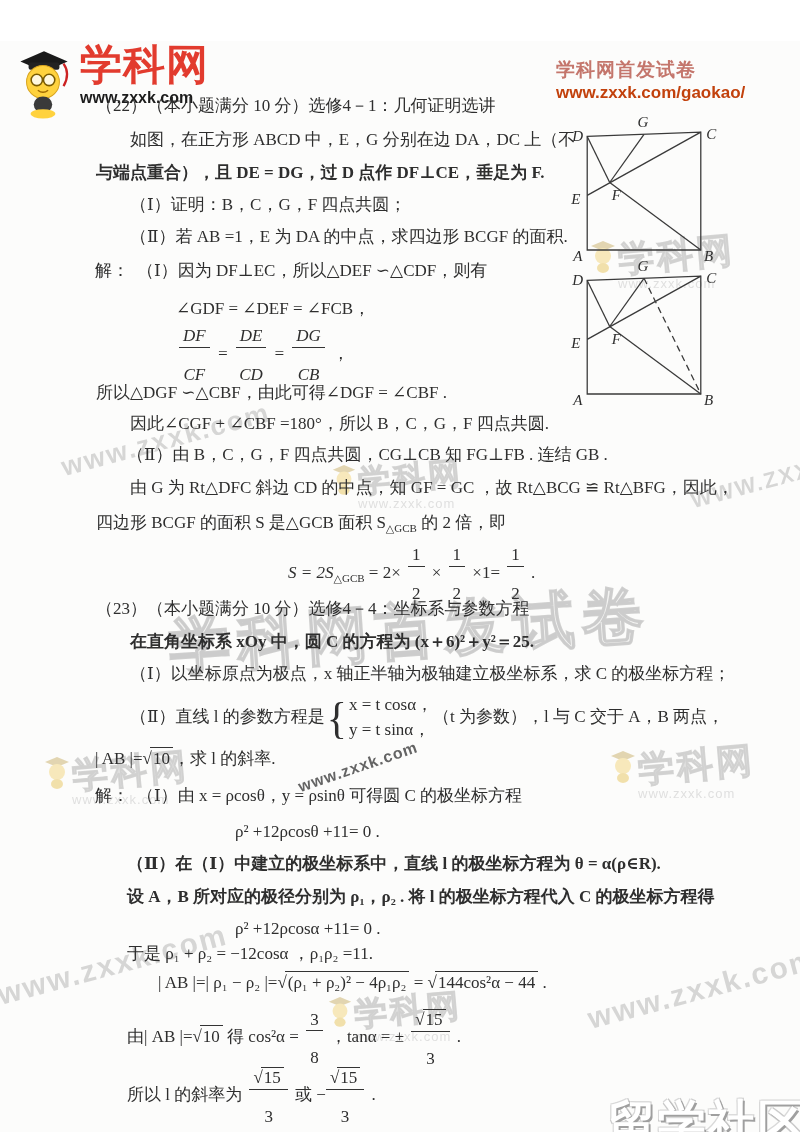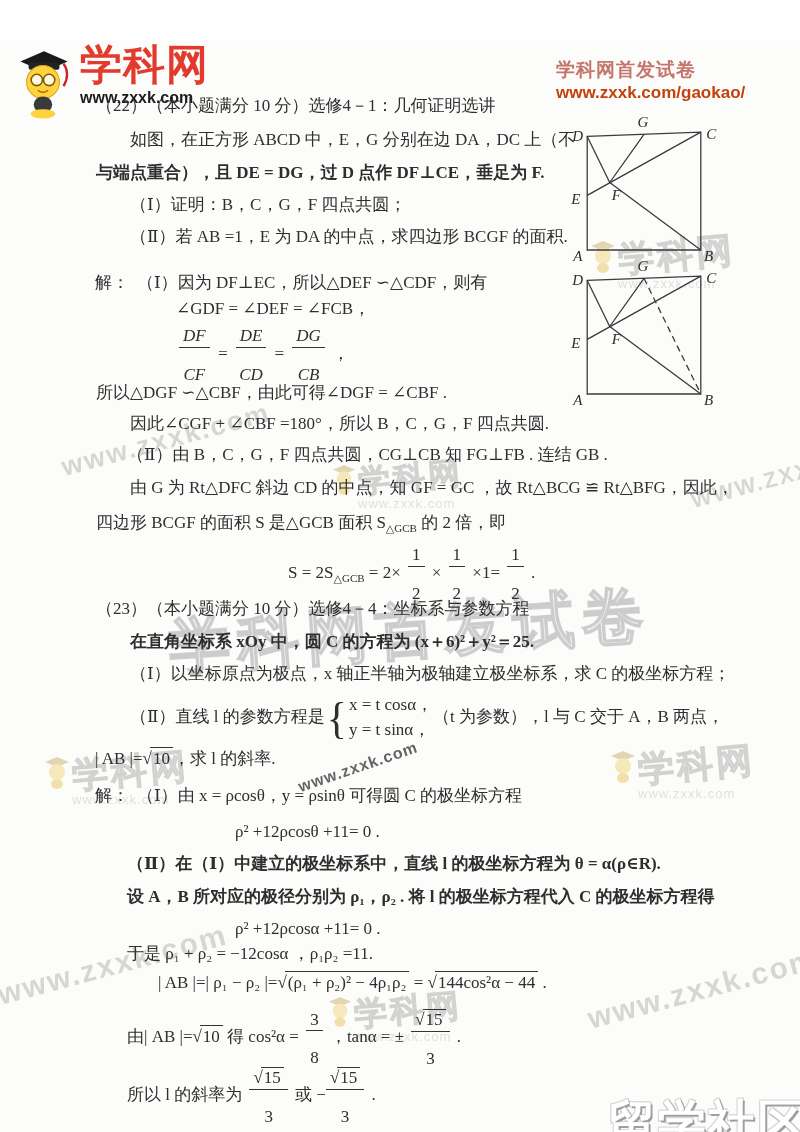--- a/index.html
+++ b/index.html
@@ -150,21 +150,21 @@
     <div class="wm-url-s">www.zxxk.com</div>
       </div>
   </div>
 
   <div class="ln" style="left:96px; top:54px;">（22）（本小题满分 10 分）选修4－1：几何证明选讲</div>
   <div class="ln" style="left:130px; top:88px;">如图，在正方形 ABCD 中，E，G 分别在边 DA，DC 上（不</div>
   <div class="ln" style="left:96px; top:121px;font-weight:bold;">与端点重合），且 DE = DG，过 D 点作 DF⊥CE，垂足为 F.</div>
   <div class="ln" style="left:130px; top:153px;">（Ⅰ）证明：B，C，G，F 四点共圆；</div>
   <div class="ln" style="left:130px; top:185px;">（Ⅱ）若 AB =1，E 为 DA 的中点，求四边形 BCGF 的面积.</div>
 
-  <div class="ln" style="left:95px; top:231px;">
+  <div class="ln" style="left:95px; top:219px;">
     <span>解：</span><span style="margin-left:8px;">（Ⅰ）因为 DF⊥EC，所以△DEF ∽△CDF，则有</span>
   </div>
   <div class="ln" style="left:176px; top:257px;">∠GDF = ∠DEF = ∠FCB，</div>
 
   <div class="ln" style="left:176px; top:285px; font-style:italic;">
     <span class="frac"><span class="num">DF</span><span class="den">CF</span></span>
     <span>=</span>
     <span class="frac"><span class="num">DE</span><span class="den">CD</span></span>
     <span>=</span>
     <span class="frac"><span class="num">DG</span><span class="den">CB</span></span>
@@ -174,21 +174,21 @@
   <div class="ln" style="left:96px; top:341px;">所以△DGF ∽△CBF，由此可得∠DGF = ∠CBF .</div>
   <div class="ln" style="left:130px; top:372px;">因此∠CGF + ∠CBF =180°，所以 B，C，G，F 四点共圆.</div>
   <div class="ln" style="left:127px; top:403px;">（Ⅱ）由 B，C，G，F 四点共圆，CG⊥CB 知 FG⊥FB . 连结 GB .</div>
   <div class="ln" style="left:130px; top:436px;">由 G 为 Rt△DFC 斜边 CD 的中点，知 GF = GC ，故 Rt△BCG ≌ Rt△BFG，因此，</div>
 
   <div class="ln" style="left:96px; top:471px;">
     <span>四边形 BCGF 的面积 S 是△GCB 面积 S</span><sub>△GCB</sub><span> 的 2 倍，即</span>
   </div>
 
   <div class="ln" style="left:288px; top:504px;">
-    <span style="">S = 2S</span><sub>△GCB</sub><span> = 2×</span>
+    <span style="font-style:italic;">S = 2S</span><sub>△GCB</sub><span> = 2×</span>
     <span class="frac"><span class="num">1</span><span class="den">2</span></span>
     <span>×</span>
     <span class="frac"><span class="num">1</span><span class="den">2</span></span>
     <span>×1=</span>
     <span class="frac"><span class="num">1</span><span class="den">2</span></span>
     <span>.</span>
   </div>
 
   <svg class="fig" style="left:560px; top:74px;" width="168" height="150" viewBox="0 0 150 140">
     <polygon points="22,20 128,16 128,126 22,126"></polygon>

